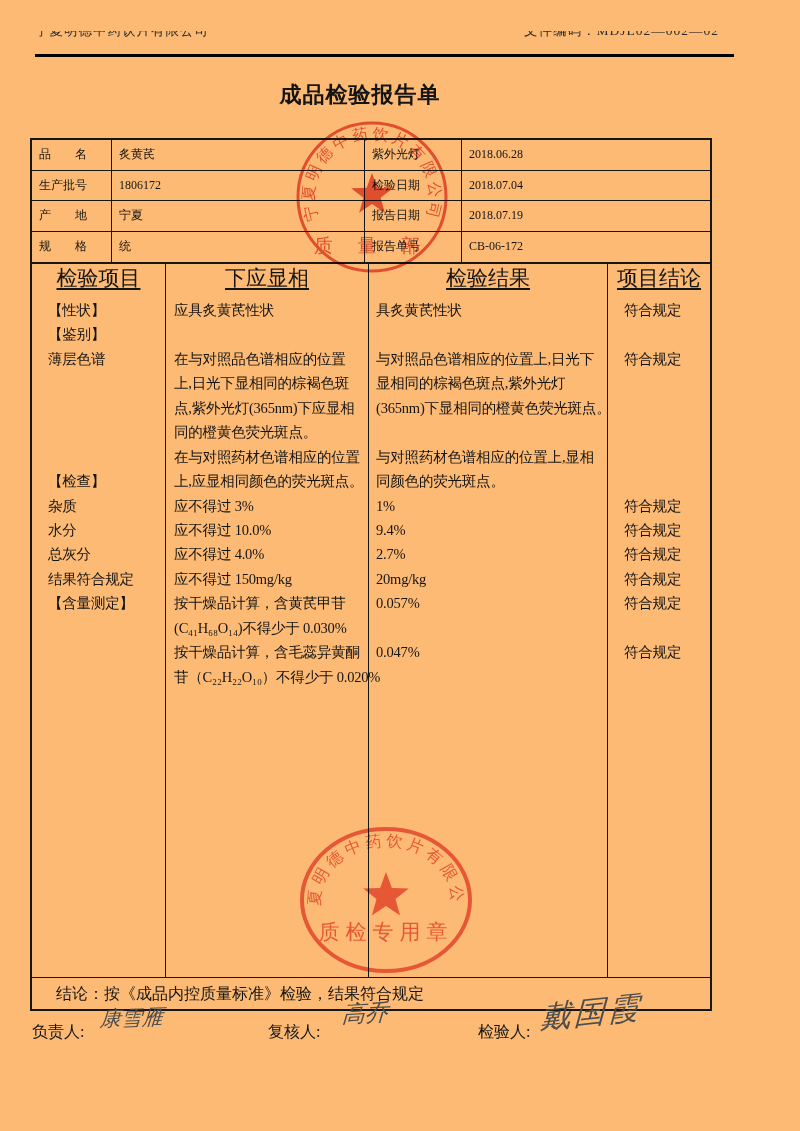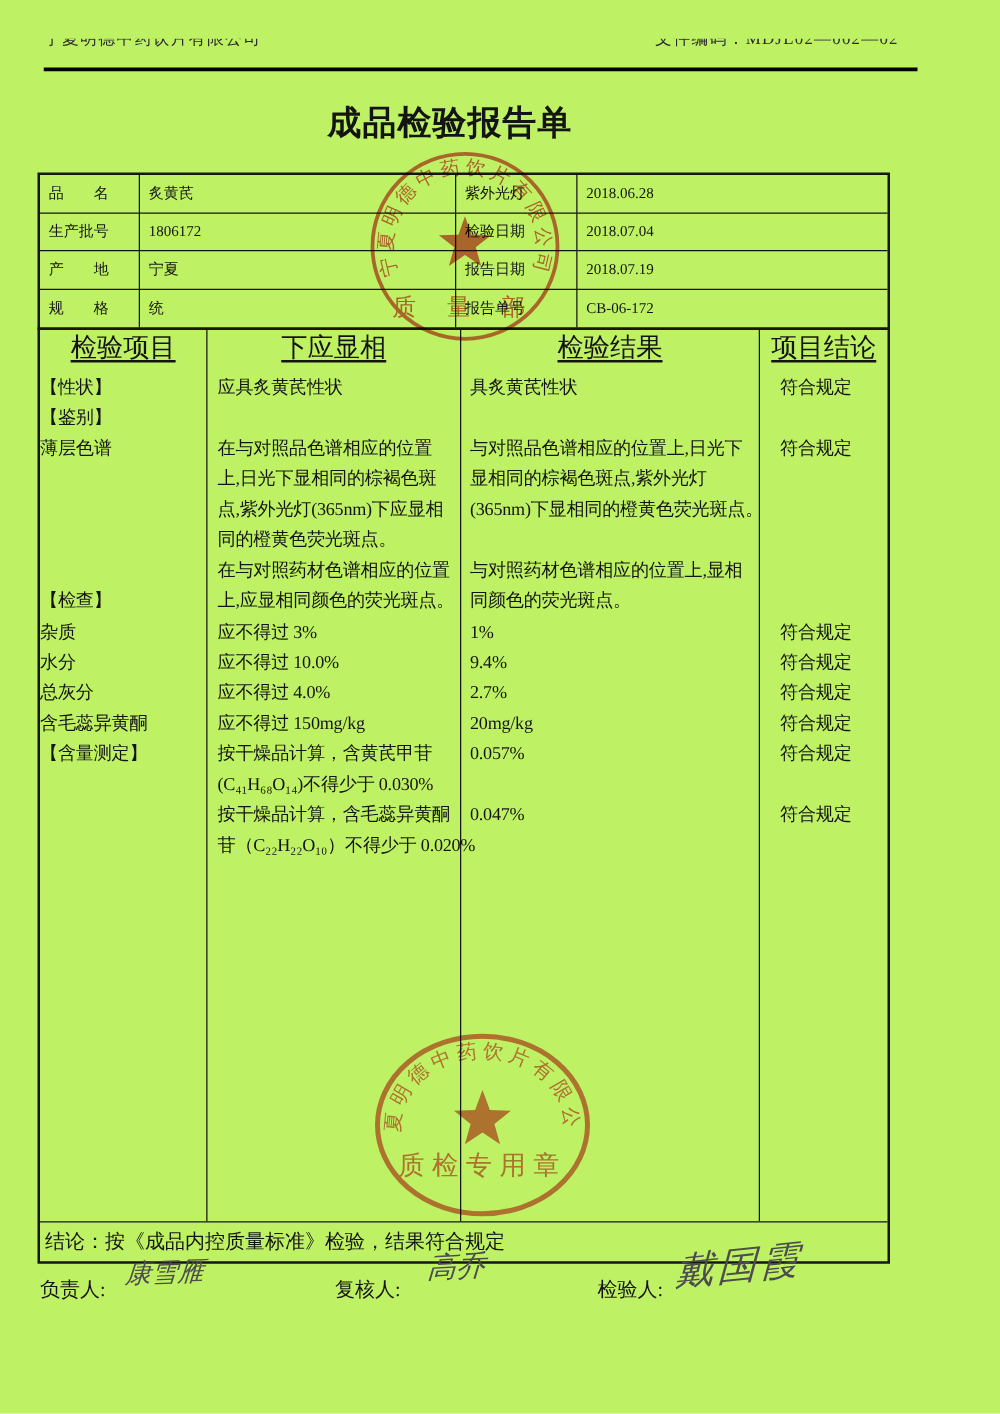--- a/index.html
+++ b/index.html
@@ -1,46 +1,46 @@
 <!DOCTYPE html>
 <html><head>
 <meta charset="utf-8">
 <style>
   html,body{margin:0;padding:0;background:#ffffff;}
-  .page{position:relative;width:800px;height:1131px;background:#bef264;overflow:hidden;
+  .page{position:relative;width:800px;height:1131px;background:#fdba74;overflow:hidden;
         font-family:"Liberation Serif","DejaVu Serif",serif;color:#141414;}
   
   .clip{position:absolute;height:9px;overflow:hidden;}
   .clip span{display:block;margin-top:-9px;font-size:13.5px;line-height:17px;color:#2c2c2c;letter-spacing:1px;}
   .hdr-left{left:35px;top:31px;width:260px;}
   .hdr-right{left:524px;top:31px;width:260px;}
   .hdr-rule{position:absolute;left:35px;top:54px;width:699px;height:3px;background:#000;}
   .title{position:absolute;left:30px;top:80px;width:660px;margin:0;text-align:center;
-         font-size:27px;font-weight:700;letter-spacing:1px;}
+         font-size:22px;font-weight:700;letter-spacing:1px;}
   
   .info{position:absolute;left:30px;top:138px;width:682px;border:2px solid #161616;box-sizing:border-box;
         display:grid;grid-template-columns:80px 253px 97px 248px;grid-auto-rows:30.5px;}
   .info>div{border-right:1.5px solid #161616;border-bottom:1.5px solid #161616;display:flex;align-items:center;
         padding:0 7px;font-size:12px;box-sizing:border-box;white-space:nowrap;overflow:visible;}
   .info>div.rlast{border-right:none;}
   .info>div.blast{border-bottom:none;}
   
   .main{position:absolute;left:30px;top:262px;width:682px;border:2px solid #161616;box-sizing:border-box;}
   .mhead,.mbody{display:grid;grid-template-columns:134px 203px 239px 102px;}
   .mhead>div{height:28px;line-height:29px;text-align:center;font-size:21px;border-right:1.5px solid #161616;}
   .mhead>div:last-child{border-right:none;}
   .mhead .u{text-decoration:underline;text-underline-offset:3px;}
   .mbody>div{border-right:1.5px solid #161616;min-height:685px;box-sizing:border-box;padding-top:6px;}
   .mbody>div:last-child{border-right:none;}
-  .col1{padding-left:0;}
+  .col1{padding-left:16px;}
   .col2{padding-left:8px;}
   .col3{padding-left:7px;}
   .col4{padding-left:16px;}
   .ln{height:24.45px;line-height:24.45px;font-size:14.5px;letter-spacing:-0.2px;white-space:nowrap;}
-  .mconc{border-top:1.5px solid #161616;height:31px;line-height:31px;padding-left:4px;font-size:16px;}
+  .mconc{border-top:1.5px solid #161616;height:31px;line-height:31px;padding-left:24px;font-size:16px;}
   
   .sig-label{position:absolute;font-size:16px;}
   .sig-name{position:absolute;color:#4d4d4d;font-style:italic;
             font-family:"DejaVu Serif","Liberation Serif",serif;}
   .sig1l{left:32px;top:1022px;}
   .sig2l{left:268px;top:1022px;}
   .sig3l{left:478px;top:1022px;font-family:Liberation Serif, serif;}
   .sig1n{left:100px;top:1004px;font-size:21px;transform:rotate(-2deg) skewX(-6deg);}
   .sig2n{left:342px;top:998px;font-size:23px;transform:rotate(-3deg) skewX(-6deg);}
   .sig3n{left:540px;top:992px;font-size:31px;letter-spacing:3px;transform:rotate(-6deg) skewX(-8deg);}
@@ -99,21 +99,21 @@
           <div class="ln">【鉴别】</div>
           <div class="ln">薄层色谱</div>
           <div class="ln"></div>
           <div class="ln"></div>
           <div class="ln"></div>
           <div class="ln"></div>
           <div class="ln">【检查】</div>
           <div class="ln">杂质</div>
           <div class="ln">水分</div>
           <div class="ln">总灰分</div>
-          <div class="ln">含毛蕊异黄酮</div>
+          <div class="ln">结果符合规定</div>
           <div class="ln">【含量测定】</div>
         </div>
       <div class="col2">
           <div class="ln">应具炙黄芪性状</div>
           <div class="ln"></div>
           <div class="ln">在与对照品色谱相应的位置</div>
           <div class="ln">上,日光下显相同的棕褐色斑</div>
           <div class="ln">点,紫外光灯(365nm)下应显相</div>
           <div class="ln">同的橙黄色荧光斑点。</div>
           <div class="ln">在与对照药材色谱相应的位置</div>

